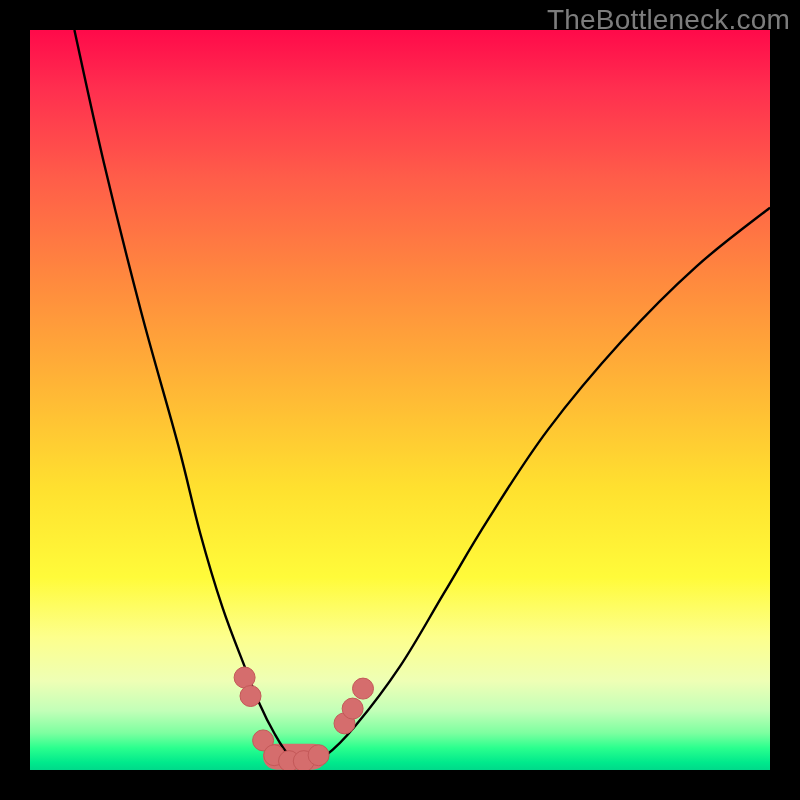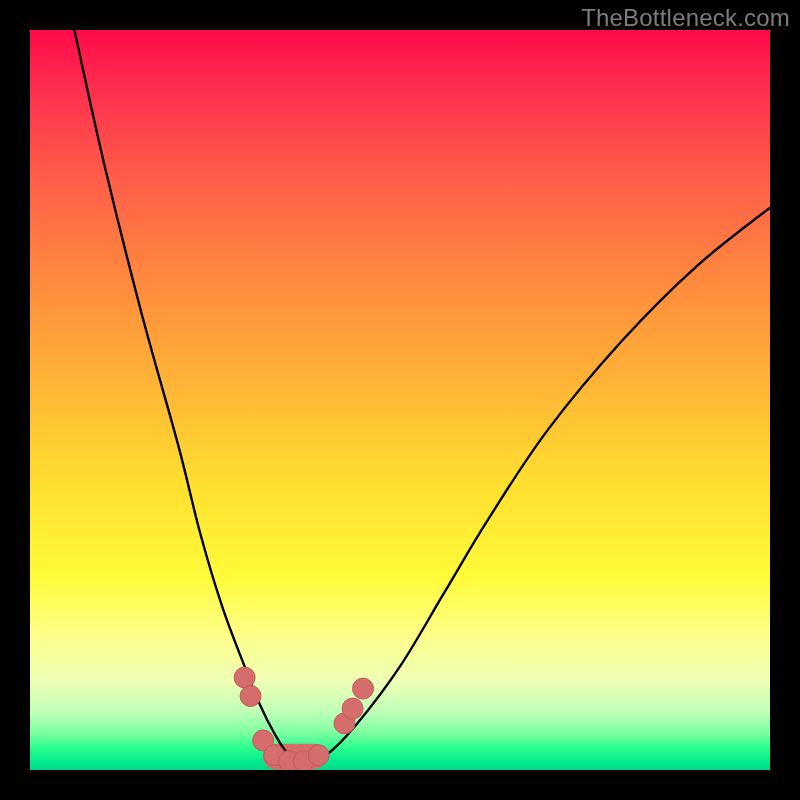--- a/index.html
+++ b/index.html
@@ -57,21 +57,21 @@
     left: 0;
     top: 0;
     width: 740px;
     height: 740px;
   }
   .watermark {
     position: absolute;
     top: 4px;
     right: 10px;
     color: #7d7d7d;
-    font-size: 24px;
+    font-size: 28px;
     letter-spacing: 0.2px;
     font-weight: 500;
   }
 </style>
 </head>
 <body>
 
 <div class="frame">
   <div class="plot-area">
     <div class="gradient"></div>

